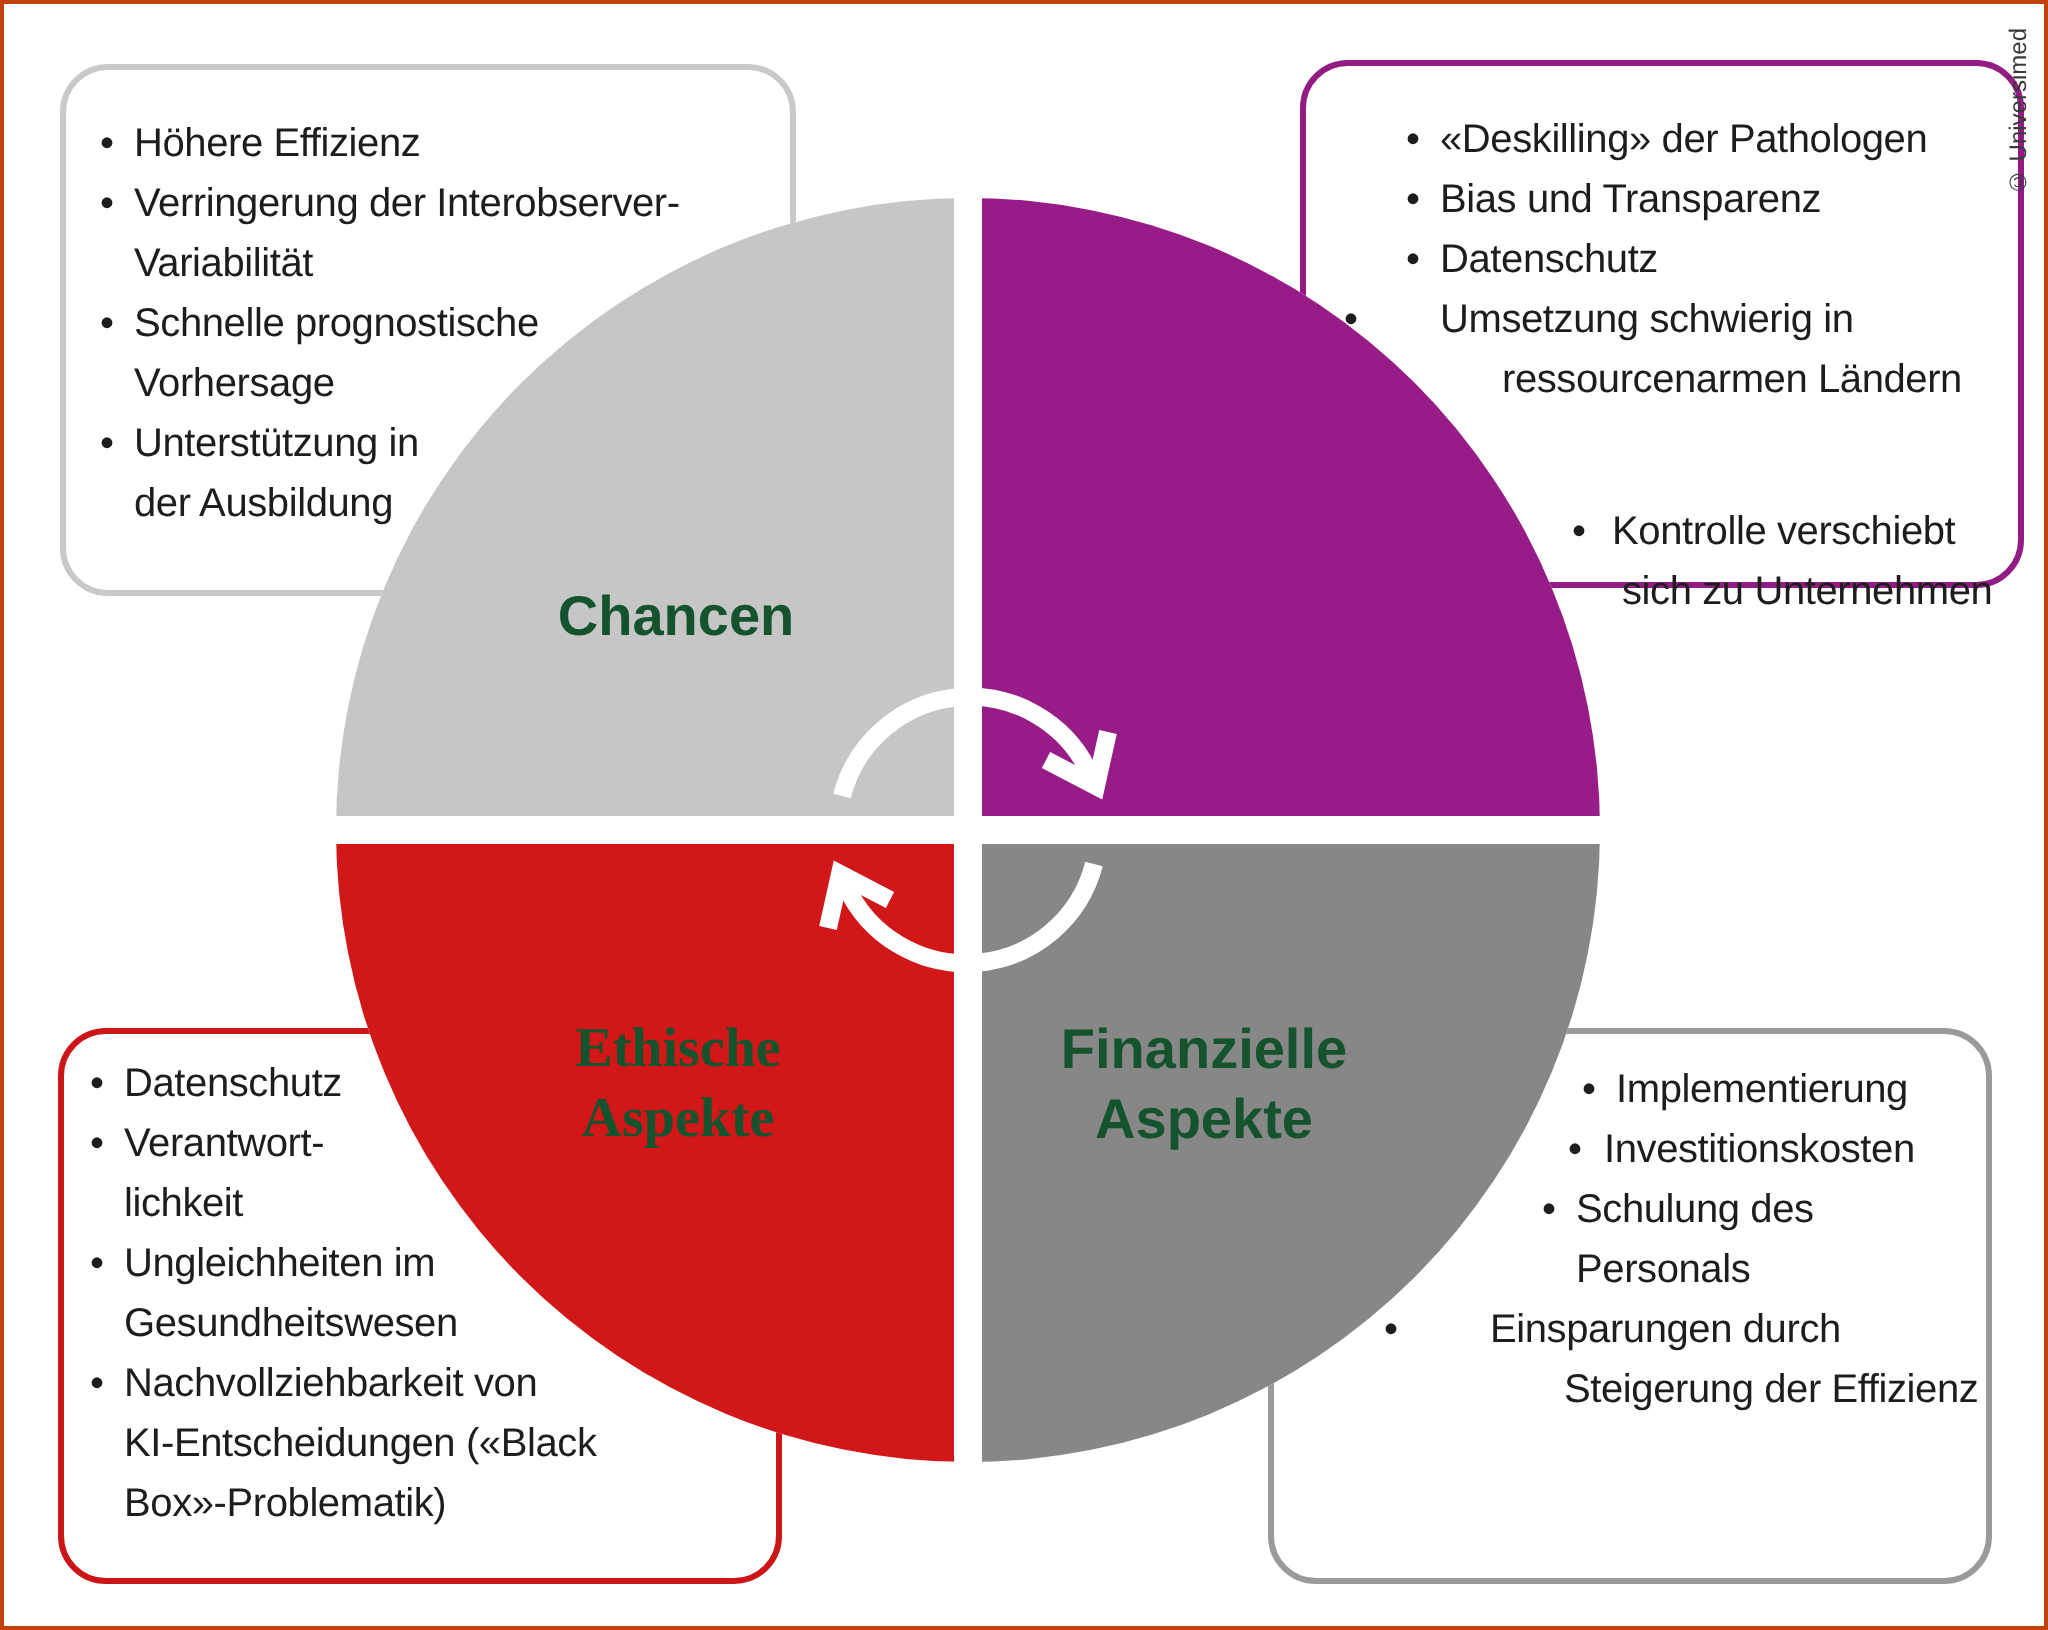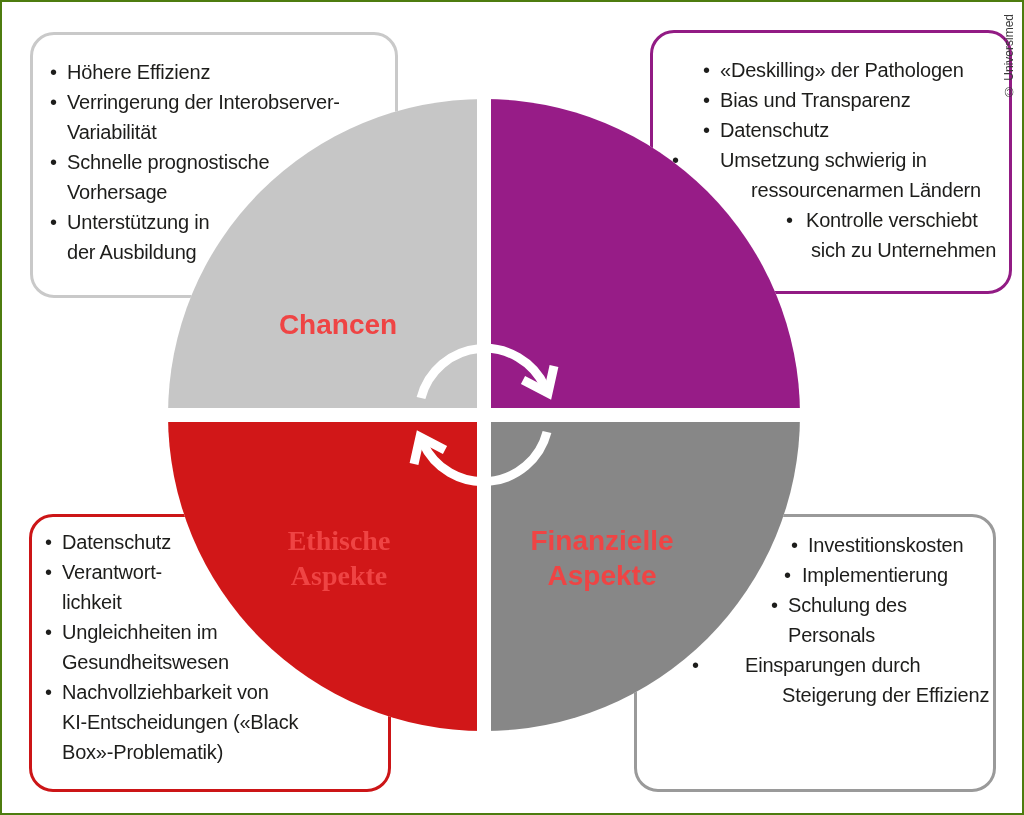--- a/index.html
+++ b/index.html
@@ -1,56 +1,56 @@
 <!DOCTYPE html>
 <html><head>
 <meta charset="utf-8">
 <style>
   html,body{margin:0;padding:0;background:#fff;}
   .canvas{
     position:relative;width:1024px;height:815px;box-sizing:border-box;
-    background:#fff;border:2px solid #4d7c0f;overflow:hidden;
+    background:#fff;border:2px solid #c2410c;overflow:hidden;
     font-family:"Liberation Sans",sans-serif;color:#1d1d1b;
   }
   
   .callout{position:absolute;background:#fff;border-radius:24px;z-index:1;}
   #co-tl{left:28px; top:30px; width:362px;height:260px;border:3px solid #c9c9c9;}
   #co-tr{left:648px;top:28px; width:356px;height:258px;border:3px solid #921b84;}
   #co-bl{left:27px; top:512px;width:356px;height:272px;border:3px solid #cc1517;}
   #co-br{left:632px;top:512px;width:356px;height:272px;border:3px solid #9a9a9a;}
   .callout ul{list-style:none;margin:0;padding:0;position:absolute;
     font-size:20px;line-height:30px;letter-spacing:-0.2px;}
   .callout li{position:relative;white-space:nowrap;}
   .callout li::before{content:"\2022";position:absolute;left:-17px;top:0;}
   #co-tl ul{left:34px;top:22px;}
   #co-tr ul{left:67px;top:22px;}
   #co-tr li:nth-child(4){padding-left:31px;text-indent:-31px;}
-  #co-tr li:nth-child(5){padding-left:91px;text-indent:-5px;}
+  #co-tr li:nth-child(5){padding-left:91px;text-indent:-5px;margin-top:46px;}
   #co-tr li:nth-child(5)::before{left:71px;}
   #co-bl ul{left:30px;top:10px;}
   #co-br ul{left:108px;top:13px;}
   #co-br li:nth-child(1){padding-left:63px;}
   #co-br li:nth-child(1)::before{left:46px;}
   #co-br li:nth-child(2){padding-left:57px;}
   #co-br li:nth-child(2)::before{left:39px;}
   #co-br li:nth-child(3){padding-left:43px;}
   #co-br li:nth-child(3)::before{left:26px;}
   #co-br li:nth-child(4){padding-left:37px;text-indent:-37px;}
   #co-br li:nth-child(4)::before{left:-16px;}
   
   .circle{position:absolute;left:166px;top:97px;width:632px;height:632px;
     border-radius:50%;overflow:hidden;background:#fff;z-index:2;}
   .quad{position:absolute;width:309px;height:309px;}
   .q-chancen    {left:0;     top:0;     background:#c6c6c6;}
   .q-risiken    {left:323px; top:0;     background:#971c87;}
   .q-ethische   {left:0;     top:323px; background:#d11718;}
   .q-finanzielle{left:323px; top:323px; background:#878787;}
   .quad-label{position:absolute;transform:translate(-50%,-50%);
-    color:#ef4444;font-weight:bold;font-size:28px;line-height:35px;
-    text-align:center;white-space:nowrap;margin-top:16px;}
+    color:#14532d;font-weight:bold;font-size:28px;line-height:35px;
+    text-align:center;white-space:nowrap;}
   #lbl-chancen    {left:170px;top:209px;}
   #lbl-risiken    {left:470px;top:209px;}
   #lbl-ethische   {left:171px;top:443px;font-family:Liberation Serif, serif;}
   #lbl-finanzielle{left:434px;top:443px;}
   
   .arrows-svg{position:absolute;left:0;top:0;z-index:3;pointer-events:none;}
   .copyright{position:absolute;right:6px;top:12px;z-index:4;
     font-size:12px;color:#3a3a3a;
     writing-mode:vertical-rl;transform:rotate(180deg);}
 </style>
@@ -79,22 +79,22 @@
   <div class="callout" id="co-bl">
     <ul>
         <li>Datenschutz</li>
         <li>Verantwort-<br>lichkeit</li>
         <li>Ungleichheiten im<br>Gesundheitswesen</li>
         <li>Nachvollziehbarkeit von<br>KI-Entscheidungen («Black<br>Box»-Problematik)</li>
       </ul>
   </div>
   <div class="callout" id="co-br">
     <ul>
+        <li>Implementierung</li>
         <li>Investitionskosten</li>
-        <li>Implementierung</li>
         <li>Schulung des<br>Personals</li>
         <li>Einsparungen durch<br>Steigerung der Effizienz</li>
       </ul>
   </div>
 
   <div class="circle">
     <div class="quad q-chancen"></div>
     <div class="quad q-risiken"></div>
     <div class="quad q-ethische"></div>
     <div class="quad q-finanzielle"></div>

